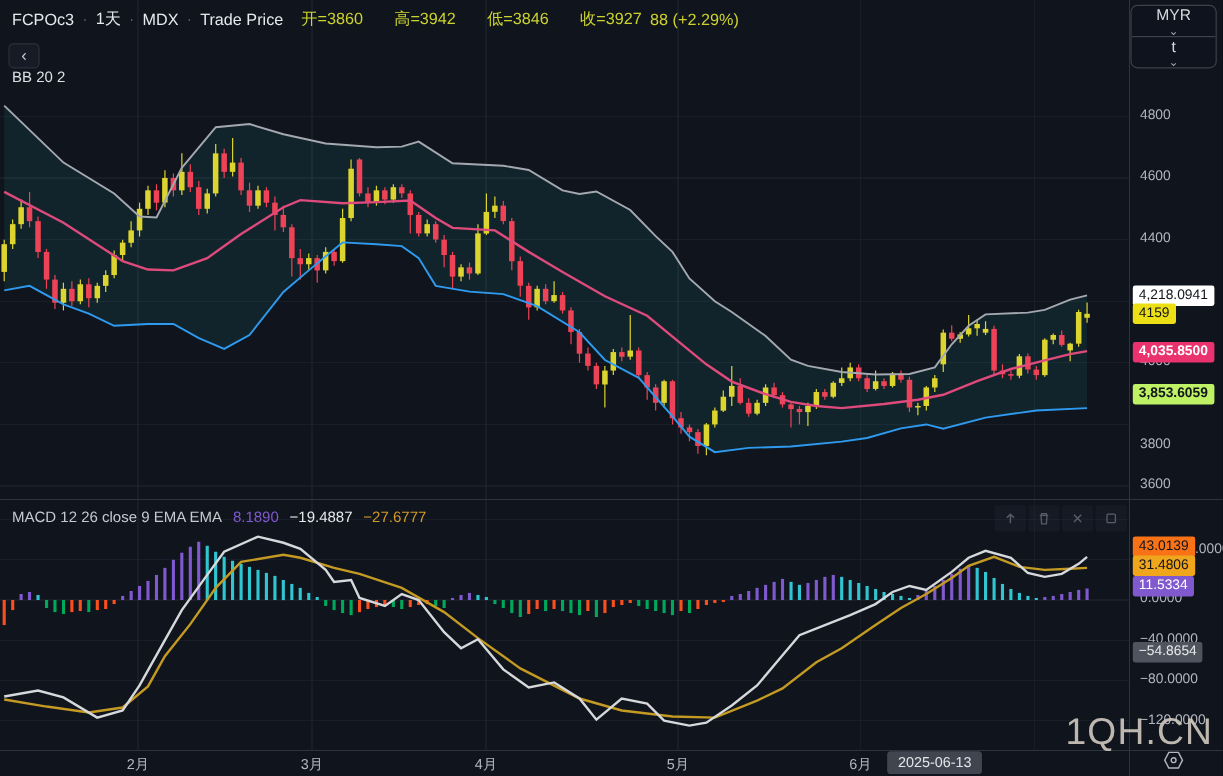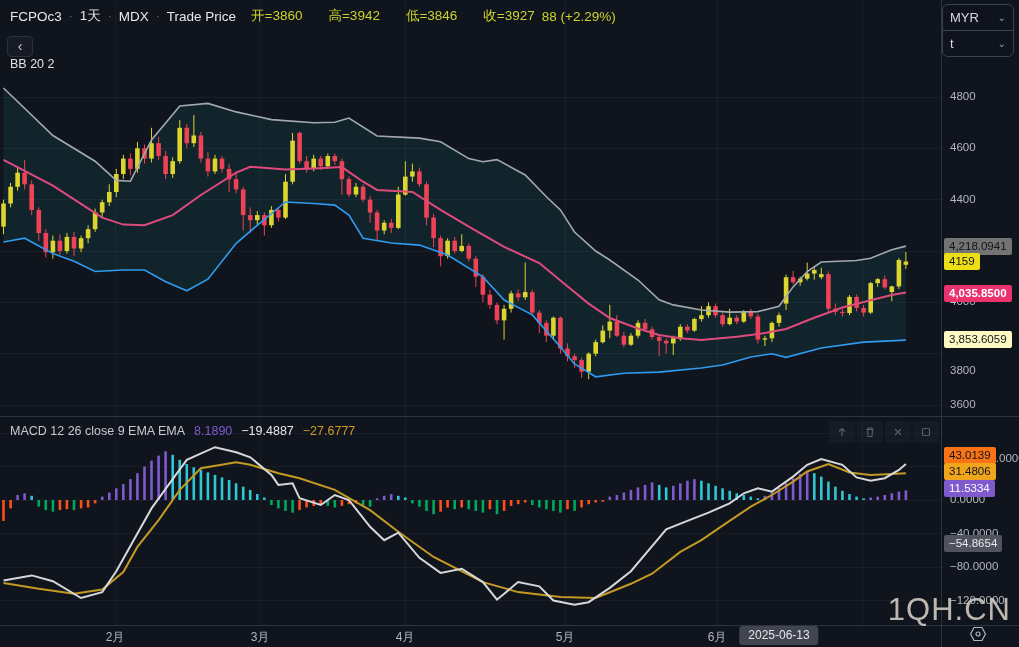--- a/index.html
+++ b/index.html
@@ -36,21 +36,21 @@
   
   .time-axis{position:absolute;left:0;top:625px;width:1019px;height:22px;z-index:10;}
   .t-label{position:absolute;top:4px;transform:translateX(-50%);font-size:12px;color:#b2b6bf;}
   .date-badge{position:absolute;top:1px;transform:translateX(-50%);font-size:12px;color:#e3e5e9;
     background:#40454f;border-radius:3px;padding:2px 9px;line-height:15px;}
   .corner-icon{position:absolute;left:978px;top:11px;transform:translate(-50%,-50%);color:#b2b6bf;cursor:pointer;}
   
   .cur-box{position:absolute;right:5px;top:4px;width:70px;z-index:25;background:rgba(15,20,29,.92);
     border:1px solid #3c414c;border-radius:6px;overflow:hidden;}
   .cur-row{display:flex;align-items:center;justify-content:space-between;height:25px;
-    padding:0 7px;color:#d8dade;font-size:13px;cursor:pointer;}
+    padding:0 7px;color:#d8dade;font-size:13px;cursor:pointer;flex-direction:column;}
   .cur-row + .cur-row{border-top:1px solid #3c414c;}
   .caret{color:#9aa0ab;font-size:10px;}
   
   .watermark{position:absolute;right:8px;bottom:19px;z-index:30;font-size:31px;
     color:rgba(205,198,188,.92);letter-spacing:1px;}
 </style>
 </head>
 <body>
 
 <div class="app">
@@ -541,24 +541,24 @@
       <div class="ax-label" style="top: 141.333px;">4600</div>
       <div class="ax-label" style="top: 192.667px;">4400</div>
       <div class="ax-label" style="top: 295.334px;">4000</div>
       <div class="ax-label" style="top: 364px;">3800</div>
       <div class="ax-label" style="top: 398px;">3600</div>
       <div class="ax-label" style="top: 452px; margin-left: 33px;">80.0000</div>
       <div class="ax-label" style="top: 493px;">0.0000</div>
       <div class="ax-label" style="top: 526.5px;">−40.0000</div>
       <div class="ax-label" style="top: 560px;">−80.0000</div>
       <div class="ax-label" style="top: 593.5px;">−120.0000</div>
-      <div class="ax-badge" style="top: 237.856px; background: #737373; color: rgb(17, 20, 27); font-weight: normal;">4,218.0941</div>
+      <div class="ax-badge" style="top: 237.856px; background: #ffffff; color: rgb(17, 20, 27); font-weight: normal;">4,218.0941</div>
       <div class="ax-badge" style="top: 253.024px; background: rgb(236, 223, 22); color: rgb(17, 20, 27); font-weight: normal;">4159</div>
       <div class="ax-badge" style="top: 284.632px; background: rgb(233, 50, 110); color: rgb(255, 255, 255); font-weight: bold;">4,035.8500</div>
-      <div class="ax-badge" style="top: 331px; background: #fef9c3; color: rgb(17, 20, 27); font-weight: normal;">3,853.6059</div>
+      <div class="ax-badge" style="top: 320px; background: #bef264; color: rgb(17, 20, 27); font-weight: bold;">3,853.6059</div>
       <div class="ax-badge" style="top: 446.5px; background: #f97316; color: rgb(17, 20, 27); font-weight: normal;">43.0139</div>
       <div class="ax-badge" style="top: 462.5px; background: rgb(239, 165, 28); color: rgb(17, 20, 27); font-weight: normal;">31.4806</div>
       <div class="ax-badge" style="top: 479.5px; background: rgb(128, 89, 207); color: rgb(255, 255, 255); font-weight: normal;">11.5334</div>
       <div class="ax-badge" style="top: 534.5px; background: rgb(80, 84, 94); color: rgb(232, 233, 236); font-weight: normal;">−54.8654</div>
     </div>
 
   <div class="time-axis" id="time-axis">
     <div class="corner-icon">
       <svg width="19" height="18" viewBox="0 0 19 18">
         <path d="M5.5 2.5h8l3.4 6.5-3.4 6.5h-8L2.1 9z" stroke="currentColor" fill="none" stroke-width="1.2"></path>

